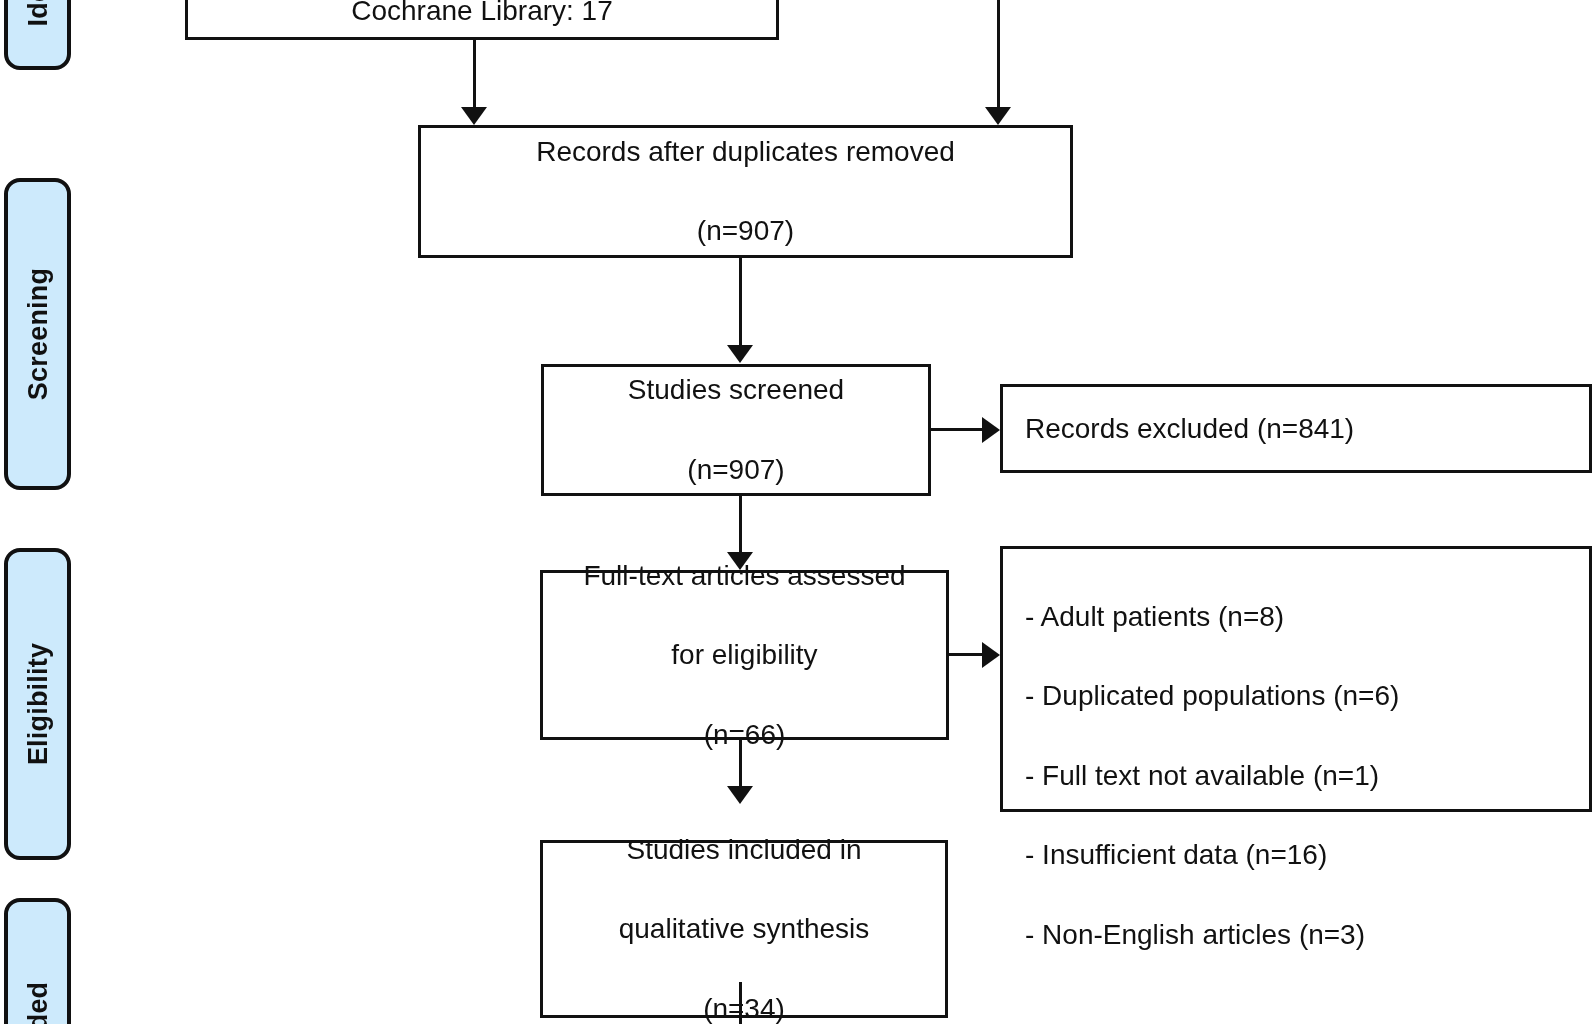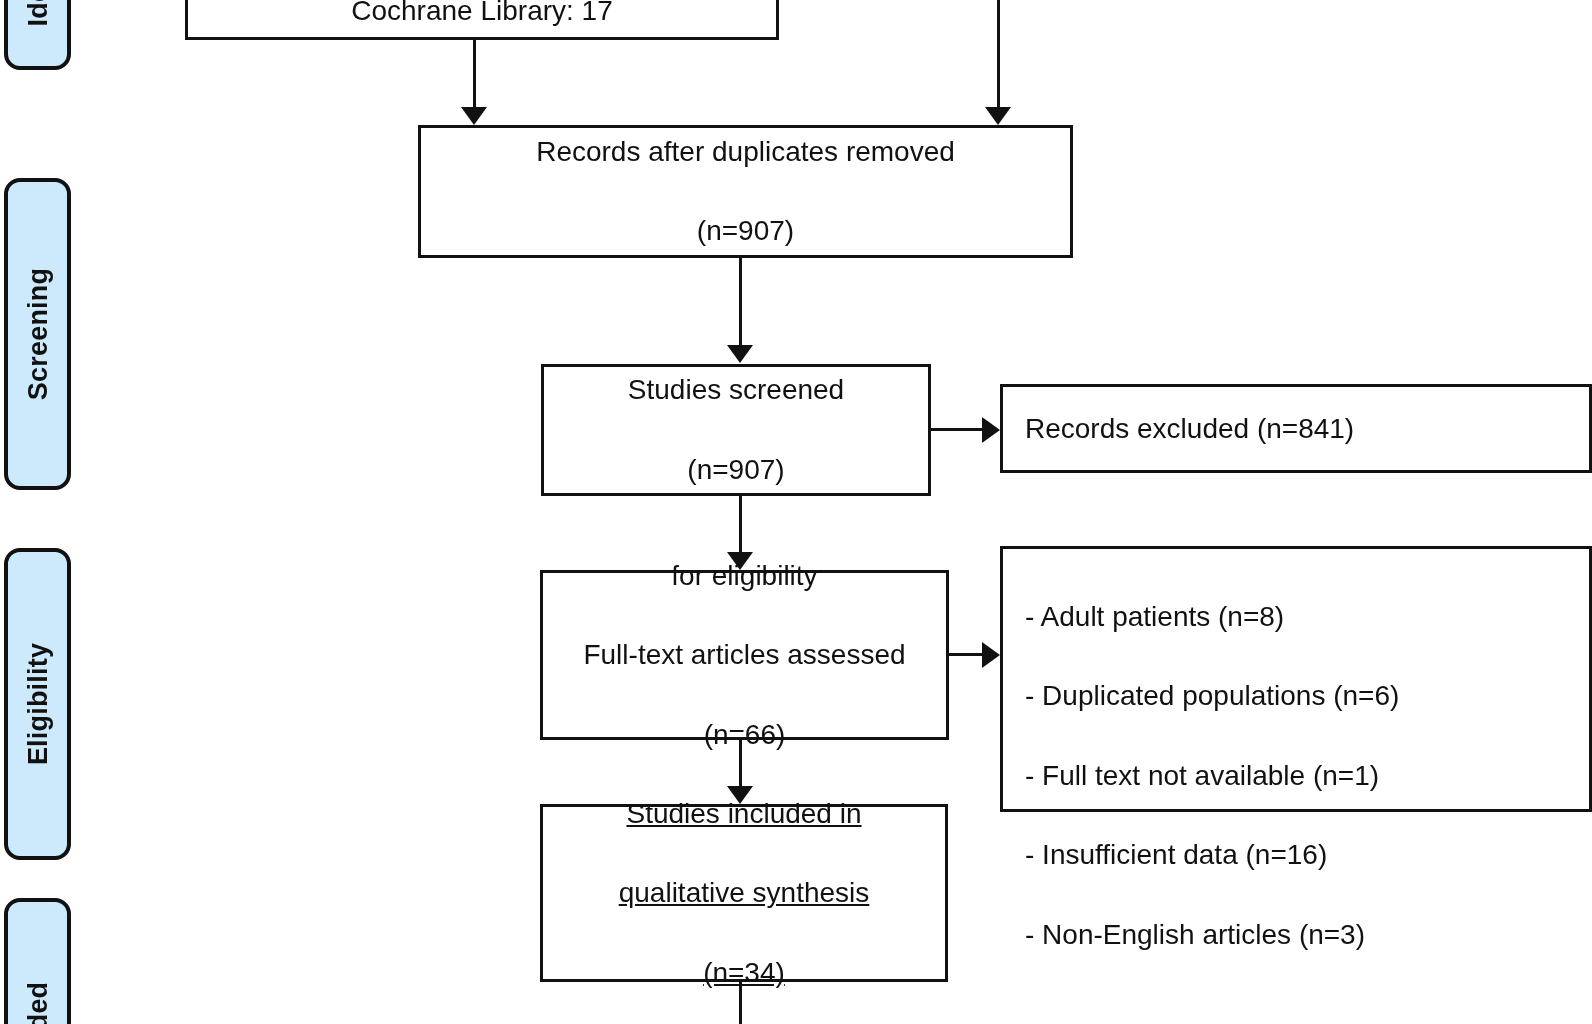--- a/index.html
+++ b/index.html
@@ -143,43 +143,43 @@
 
   <div class="flow-box left-align" style="left:1000px; top:384px; width:592px; height:89px;">
     <div class="box-text">Records excluded (n=841)</div>
   </div>
 
   <div class="v-line" style="left:739px; top:496px; height:62px;"></div>
   <div class="arrow-down" style="left:727px; top:552px;"></div>
 
   <div class="flow-box" style="left:540px; top:570px; width:409px; height:170px;">
     <div class="box-text">
+      <div>Full-text articles assessed</div>
       <div>for eligibility</div>
-      <div>Full-text articles assessed</div>
       <div>(n=66)</div>
     </div>
   </div>
 
   <div class="h-line" style="left:949px; top:653px; width:34px;"></div>
   <div class="arrow-right" style="left:982px; top:642px;"></div>
 
   <div class="flow-box left-align" style="left:1000px; top:546px; width:592px; height:266px; align-items:flex-start;">
     <div class="box-text" style="padding-top:8px;">
       <div>- Adult patients (n=8)</div>
       <div>- Duplicated populations (n=6)</div>
       <div>- Full text not available (n=1)</div>
       <div>- Insufficient data (n=16)</div>
       <div>- Non-English articles (n=3)</div>
     </div>
   </div>
 
   <div class="v-line" style="left:739px; top:740px; height:52px;"></div>
   <div class="arrow-down" style="left:727px; top:786px;"></div>
 
-  <div class="flow-box" style="left:540px; top:804px; width:408px; height:178px;text-decoration:underline;">
+  <div class="flow-box" style="left:540px; top:840px; width:408px; height:178px;">
     <div class="box-text">
       <div>Studies included in</div>
       <div>qualitative synthesis</div>
       <div>(n=34)</div>
     </div>
   </div>
 
   <div class="v-line" style="left:739px; top:982px; height:42px;"></div>
 
 </div>

